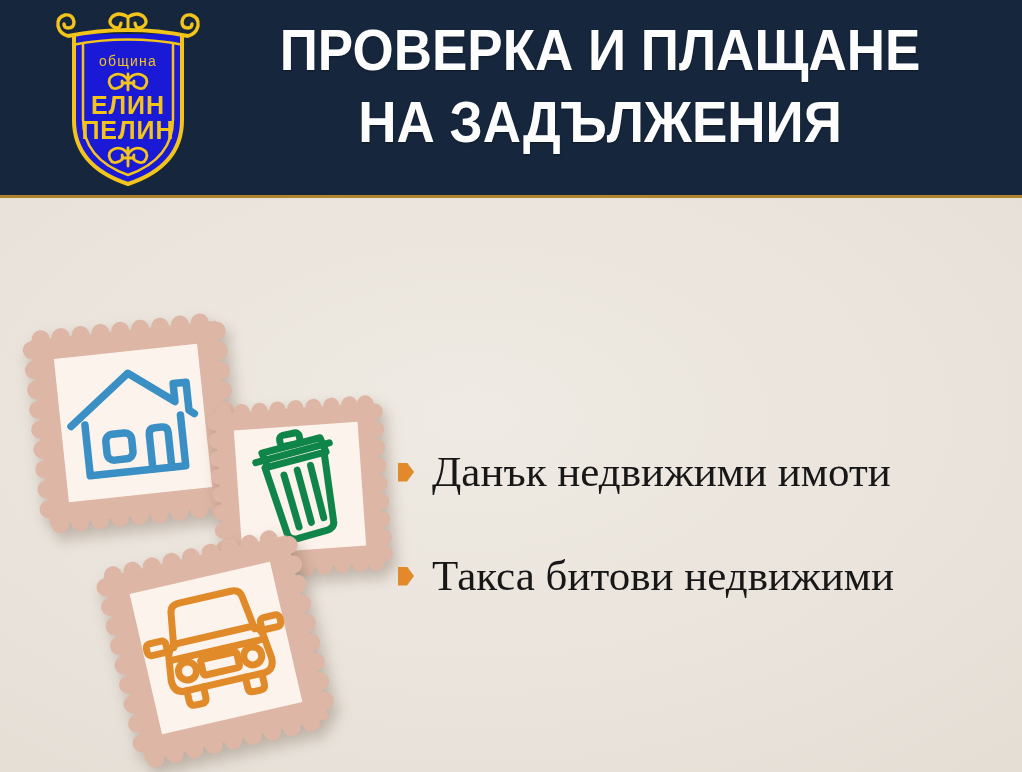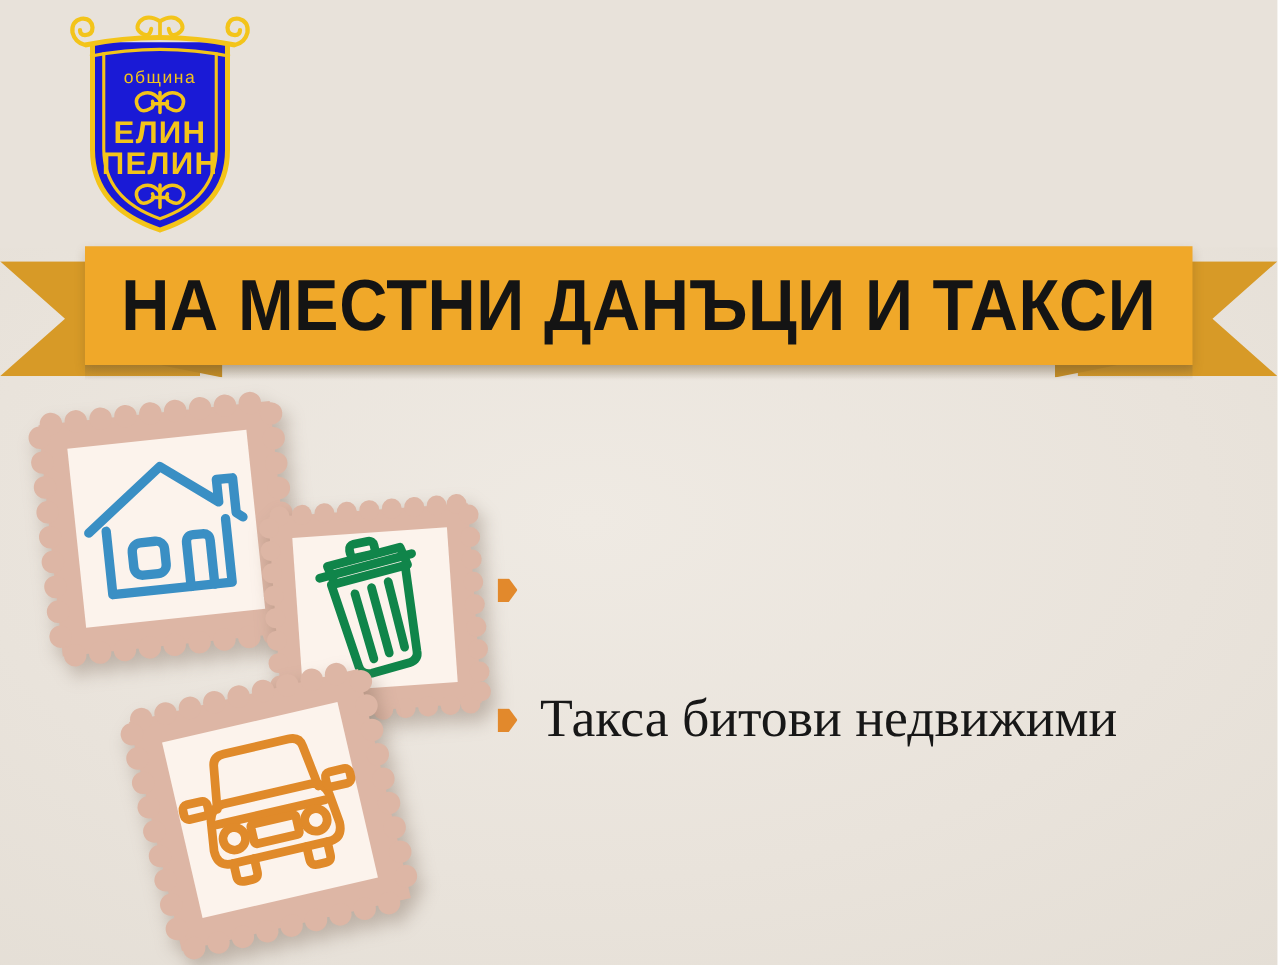--- a/index.html
+++ b/index.html
@@ -164,20 +164,25 @@
     white-space: nowrap;
   }
 </style>
 </head>
 <body>
 
 <div id="poster">
 
   <div class="bg-wash"></div>
 
+  <div class="header">
+    <div class="header-title">ПРОВЕРКА И ПЛАЩАНЕ
+НА ЗАДЪЛЖЕНИЯ</div>
+    <div class="header-underline"></div>
+  </div>
 
   <div class="logo">
     <svg width="152" height="182" viewBox="0 0 152 182">
 
       <path d="M22 26 L22 112 Q22 158 76 176 Q130 158 130 112 L130 26 Z" fill="#1a1ad6"></path>
 
       <path d="M22 26 L130 26 L130 40 L22 40 Z" fill="#1a1ad6"></path>
 
       <path d="M22 26 L22 112 Q22 158 76 176 Q130 158 130 112 L130 26" fill="none" stroke="#f3c41a" stroke-width="4"></path>
 
@@ -209,30 +214,20 @@
 
       <g fill="none" stroke="#f3c41a" stroke-width="2.8" stroke-linecap="round">
         <path d="M76 146 Q70 138 62 141 Q55 144 58 151 Q61 157 68 153 Q72 151 70 147"></path>
         <path d="M76 146 Q82 138 90 141 Q97 144 94 151 Q91 157 84 153 Q80 151 82 147"></path>
         <path d="M76 140 L76 158"></path>
         <path d="M70 150 L82 150"></path>
       </g>
     </svg>
   </div>
 
-  <div class="ribbon">
-    <div class="ribbon-tail left"></div>
-    <div class="ribbon-tail right"></div>
-    <div class="ribbon-fold left"></div>
-    <div class="ribbon-fold right"></div>
-    <div class="ribbon-shadow"></div>
-    <div class="ribbon-main">
-      <div class="ribbon-text">НА МЕСТНИ ДАНЪЦИ И ТАКСИ</div>
-    </div>
-  </div>
 
   <div class="stamp" style="left:18px; top:308px;">
     <svg width="230" height="230" viewBox="0 0 230 230">
       <g transform="rotate(-6 115 115)">
 
         <g>
           <rect x="22" y="22" width="186" height="186" fill="#ddb6a5"></rect>
           <g fill="#ddb6a5">
             <circle cx="32" cy="22" r="9"></circle>
               <circle cx="52" cy="22" r="9"></circle>
@@ -410,20 +405,21 @@
           <rect x="169" y="101" width="20" height="12" rx="4"></rect>
         </g>
       </g>
     </svg>
   </div>
 
   <div class="bullets">
 
     <div class="bullet-row">
       <span class="bullet-mark"></span>
+      <span class="bullet-label">Данък недвижими имоти</span>
     </div>
 
     <div class="bullet-row">
       <span class="bullet-mark"></span>
       <span class="bullet-label">Такса битови недвижими</span>
     </div>
 
 
   </div>
 

